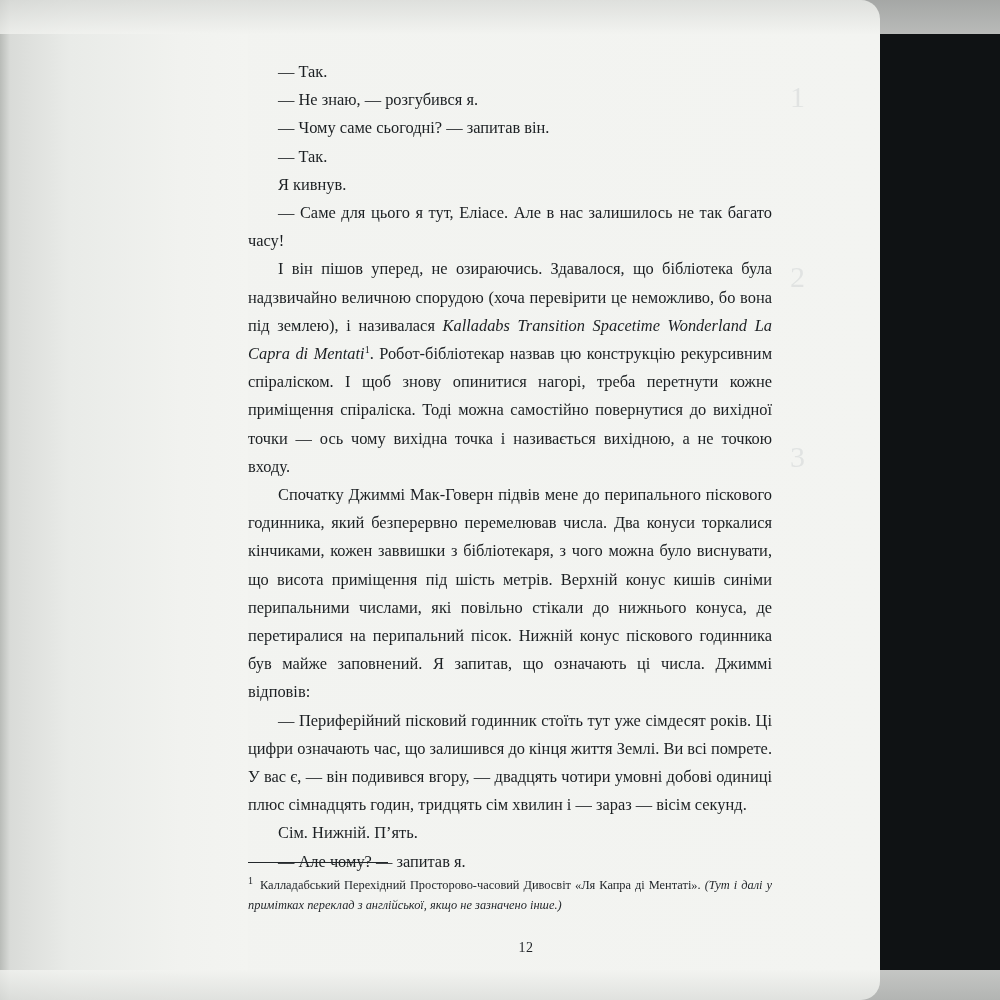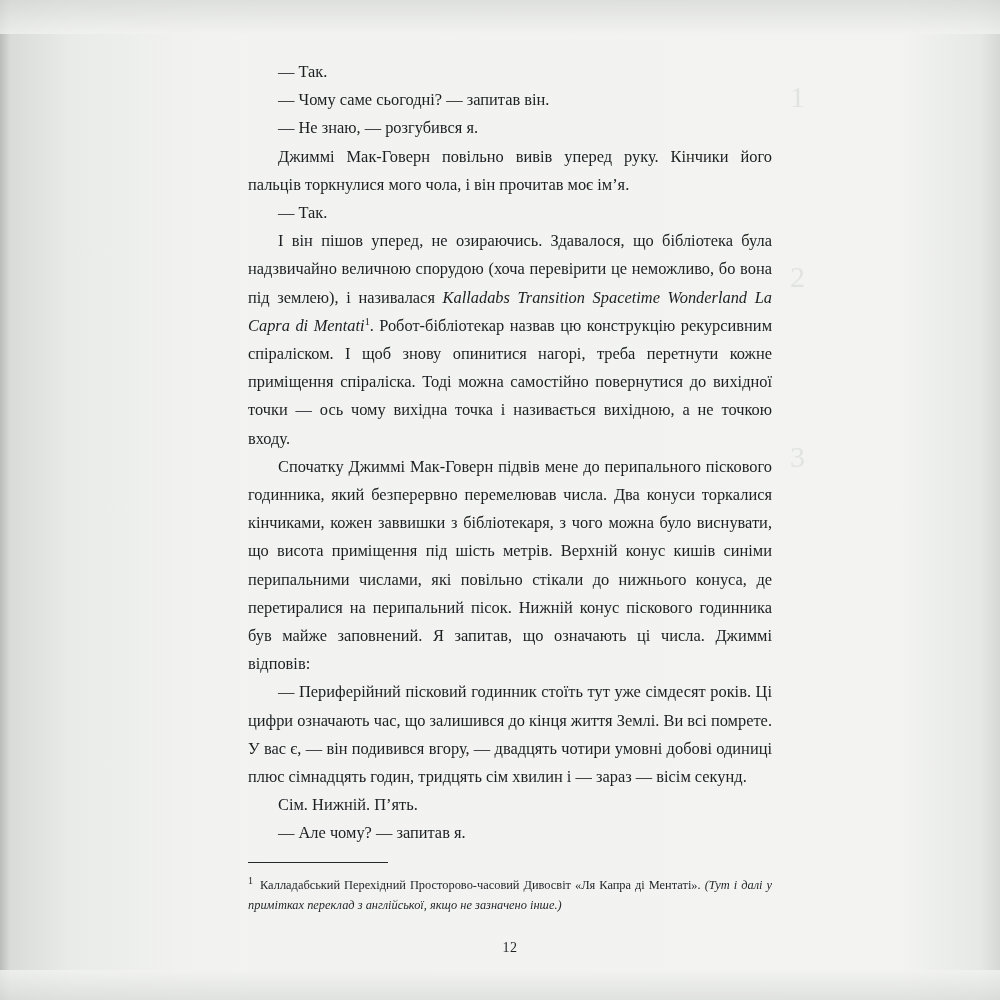--- a/index.html
+++ b/index.html
@@ -10,24 +10,25 @@
     width: 1000px;
     height: 1000px;
     background: #0f1214;
     font-family: "Liberation Serif", serif;
     overflow: hidden;
   }
   .page-sheet {
     position: absolute;
     left: 0;
     top: 0;
-    width: 1000px;
+    width: 880px;
     height: 1000px;
     background:
       linear-gradient(to right, #c7c9c6 0px, #d8dad7 14px, #eceeeb 40px, #f2f3f0 120px, #f3f4f1 900px, #e6e8e5 980px, #d6d8d5 1000px);
+    border-radius: 19px;
   }
   .page-edge-left {
     position: absolute;
     left: 0;
     top: 0;
     width: 248px;
     height: 1000px;
     background: linear-gradient(to right, #b9bcb8 0px, #d9dbd8 10px, #e9ebe8 70px, #f1f2ef 180px, #f3f4f1 248px);
   }
   .page-shadow-top {
@@ -118,21 +119,21 @@
     font-size: 10px;
     vertical-align: super;
     line-height: 0;
     margin-right: 7px;
   }
   .footnote .ital {
     font-style: italic;
   }
   .folio {
     position: absolute;
-    left: 0;
+    left: 16px;
     top: 940px;
     width: 524px;
     text-align: center;
     font-size: 14px;
     color: #1f2327;
     letter-spacing: .5px;
   }
 </style>
 </head>
 <body>
@@ -144,24 +145,25 @@
 
   <div class="bleed-marks">
     <div class="num" style="top:0px;">1</div>
     <div class="num" style="top:180px;">2</div>
     <div class="num" style="top:360px;">3</div>
   </div>
 
   <div class="content">
     <div class="textblock" id="textblock">
         <p class="dash">— Так.</p>
+        <p class="dash">— Не знаю, — розгубився я.</p>
         <p class="dash">— Чому саме сьогодні? — запитав він.</p>
-        <p class="dash">— Не знаю, — розгубився я.</p>
-        <p class="ind">Джиммі Мак-Говерн повільно вивів уперед руку. Кінчики його пальців торкнулися мого чола, і він прочитав моє ім’я.</p>
         <p class="dash">— Так.</p>
+        <p class="ind">Я кивнув.</p>
+        <p class="dash">— Саме для цього я тут, Еліасе. Але в нас залишилось не так багато часу!</p>
         <p class="ind">І він пішов уперед, не озираючись. Здавалося, що бібліотека була надзвичайно величною спорудою (хоча перевірити це неможливо, бо вона під землею), і називалася <span class="ital">Kalladabs Transition Spacetime Wonderland La Capra di Mentati</span><sup class="fn">1</sup>. Робот-бібліотекар назвав цю конструкцію рекурсивним спіраліском. І щоб знову опинитися нагорі, треба перетнути кожне приміщення спіраліска. Тоді можна самостійно повернутися до вихідної точки — ось чому вихідна точка і називається вихідною, а не точкою входу.</p>
         <p class="ind">Спочатку Джиммі Мак-Говерн підвів мене до перипального піскового годинника, який безперервно перемелював числа. Два конуси торкалися кінчиками, кожен заввишки з бібліотекаря, з чого можна було виснувати, що висота приміщення під шість метрів. Верхній конус кишів синіми перипальними числами, які повільно стікали до нижнього конуса, де перетиралися на перипальний пісок. Нижній конус піскового годинника був майже заповнений. Я запитав, що означають ці числа. Джиммі відповів:</p>
         <p class="dash">— Периферійний пісковий годинник стоїть тут уже сімдесят років. Ці цифри означають час, що залишився до кінця життя Землі. Ви всі помрете. У вас є, — він подивився вгору, — двадцять чотири умовні добові одиниці плюс сімнадцять годин, тридцять сім хвилин і — зараз — вісім секунд.</p>
         <p class="ind">Сім. Нижній. П’ять.</p>
         <p class="dash">— Але чому? — запитав я.</p>
       </div>
 
     <div class="footnote-wrap">
       <div class="fn-rule"></div>
       <div class="footnote">

